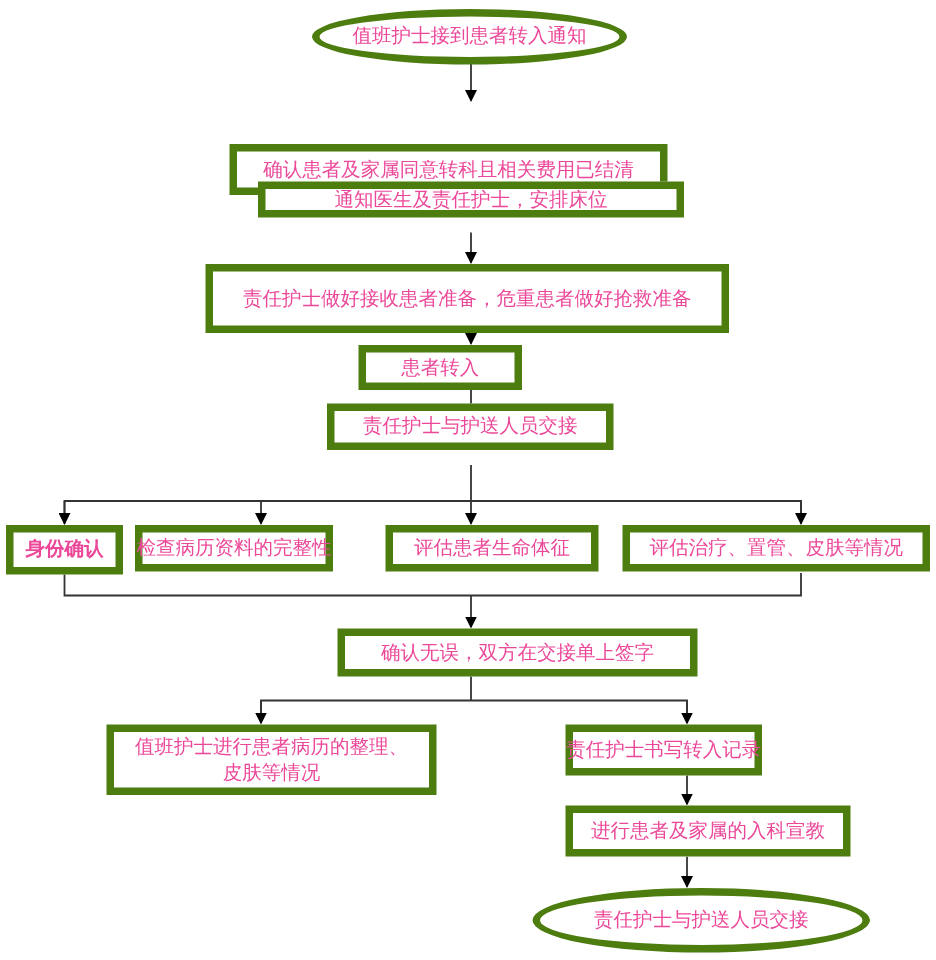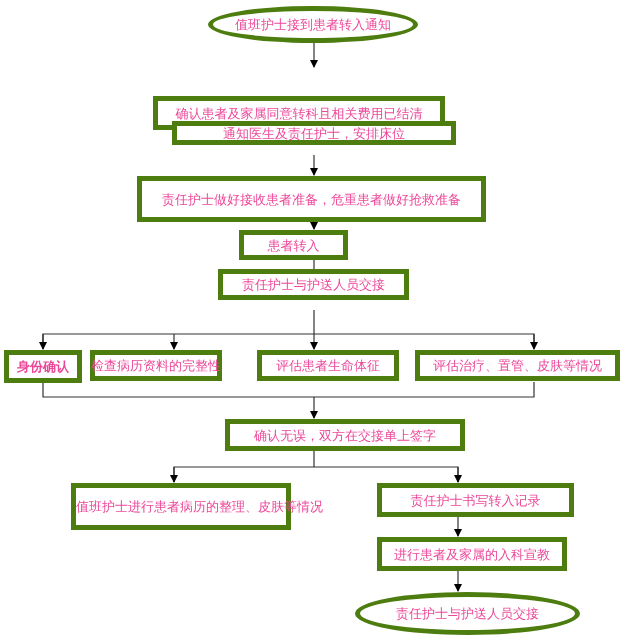--- a/index.html
+++ b/index.html
@@ -50,21 +50,21 @@
 <div class="box" style="left:239px;top:230px;width:109px;height:30px;">患者转入</div>
 <div class="box" style="left:218px;top:269px;width:191px;height:31px;">责任护士与护送人员交接</div>
 
 <div class="box" style="left:4px;top:350px;width:78px;height:33px;font-weight:bold;">身份确认</div>
 <div class="box" style="left:90px;top:350px;width:132px;height:31px;">检查病历资料的完整性</div>
 <div class="box" style="left:257px;top:350px;width:142px;height:31px;">评估患者生命体征</div>
 <div class="box" style="left:415px;top:350px;width:205px;height:31px;text-align:right;">评估治疗、置管、皮肤等情况</div>
 
 <div class="box" style="left:194px;top:419px;width:240px;height:32px;margin-left:31px;">确认无误，双方在交接单上签字</div>
 
-<div class="box" style="left:71px;top:483px;width:220px;height:47px;flex-direction:row;justify-content:space-between;">
+<div class="box" style="left:71px;top:483px;width:220px;height:47px;flex-direction:column;">
   <span>值班护士进行患者病历的整理、</span>
   <span>皮肤等情况</span>
 </div>
 
-<div class="box" style="left:377px;top:483px;width:197px;height:34px;">责任护士书写转入记录</div>
+<div class="box" style="left:377px;top:483px;width:131px;height:34px;">责任护士书写转入记录</div>
 <div class="box" style="left:377px;top:537px;width:190px;height:34px;">进行患者及家属的入科宣教</div>
 
 <div class="box oval" style="left:355px;top:592px;width:225px;height:43px;">责任护士与护送人员交接</div>
 
 </body></html>

